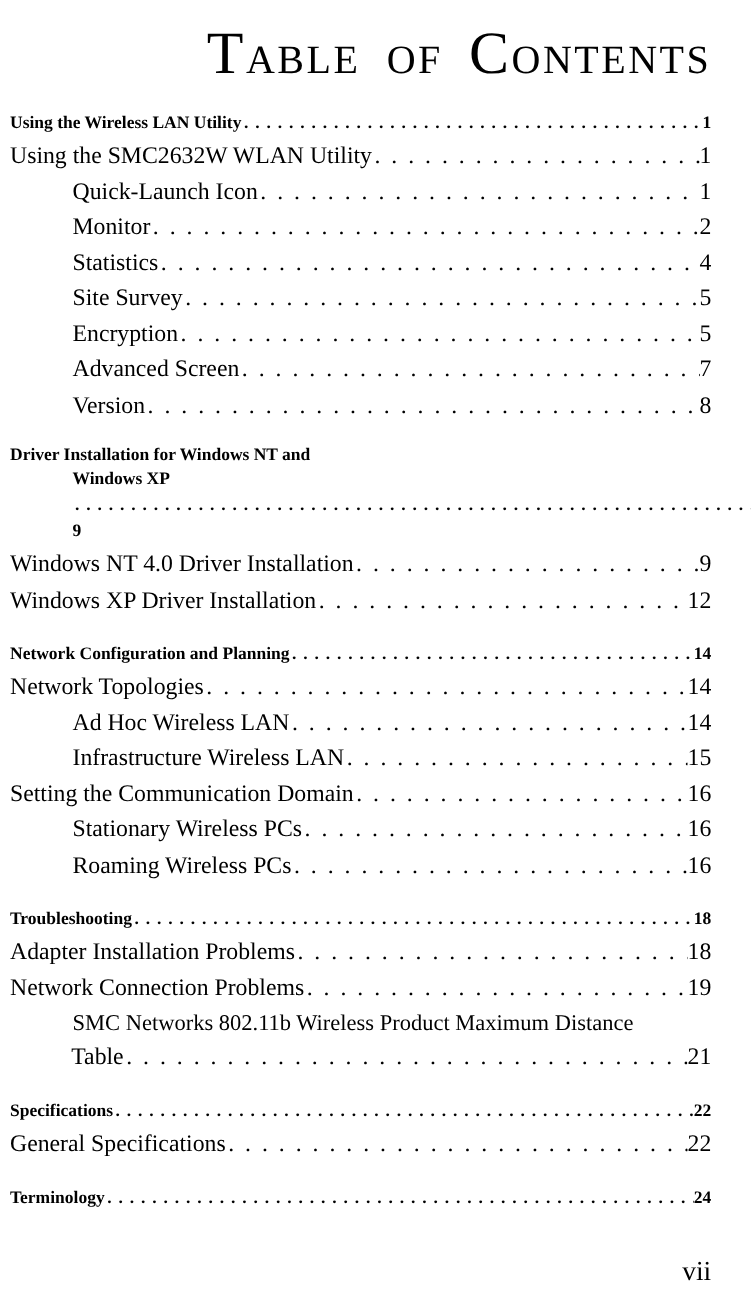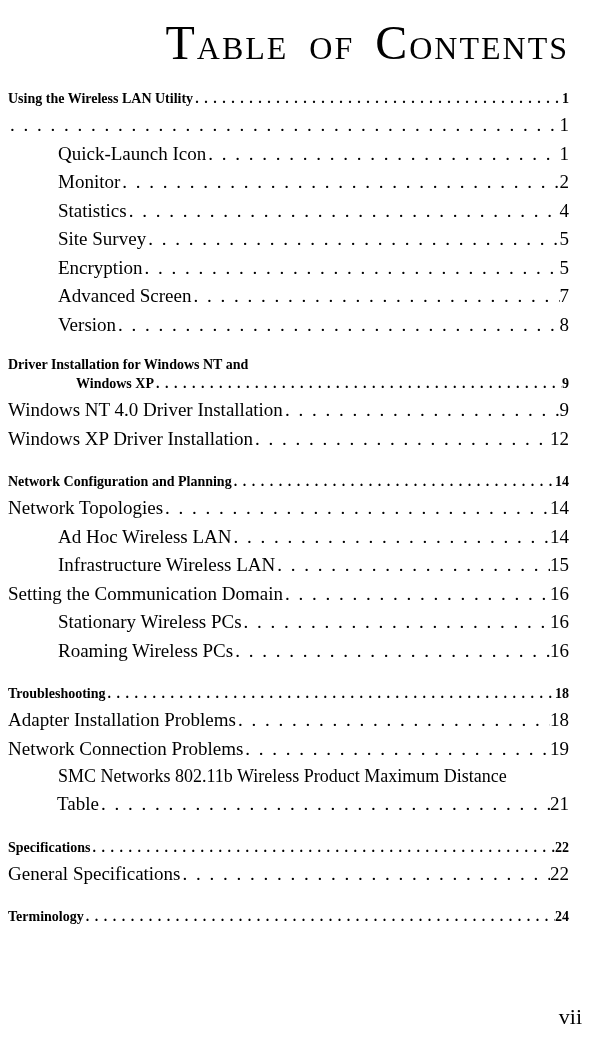--- a/index.html
+++ b/index.html
@@ -47,21 +47,22 @@
     font-weight: bold;
     font-size: 14px;
     margin-top: 18px;
     margin-bottom: 2px;
   }
   .section .dots { letter-spacing: 1px; }
   .section .dots::after {
     content: " . . . . . . . . . . . . . . . . . . . . . . . . . . . . . . . . . . . . . . . . . . . . . . . . . . . . . . . . . . . . . . .";
   }
   .section-continue {
-    margin-left: 68px;
+    margin-left: 50px;
+    flex-direction: column;
   }
   .sub {
     font-family: Georgia, serif;
     font-size: 19px;
     margin-left: 0;
   }
   .subsub {
     font-family: Georgia, serif;
     font-size: 19px;
     margin-left: 50px;
@@ -79,21 +80,21 @@
   .wrap-line {
     font-family: Georgia, serif;
     font-size: 18px;
     margin-left: 50px;
     line-height: 1.5;
     white-space: normal;
   }
   .folio {
     position: absolute;
     bottom: 22px;
-    right: 19px;
+    right: 32px;
     font-family: Georgia, serif;
     font-size: 22px;
   }
 </style>
 </head>
 <body>
 
 <div class="page">
 
   <div class="title">
@@ -101,20 +102,21 @@
     <span class="small">&nbsp;OF&nbsp;</span>
     <span class="big">C</span><span class="small">ONTENTS</span>
   </div>
 
   <div class="entry section">
     <span class="label">Using the Wireless LAN Utility</span>
     <span class="dots"></span>
     <span class="page-num">1</span>
   </div>
   <div class="entry sub">
+    <span class="label">Using the SMC2632W WLAN Utility</span>
     <span class="dots"></span>
     <span class="page-num">1</span>
   </div>
   <div class="entry subsub">
     <span class="label">Quick-Launch Icon</span>
     <span class="dots"></span>
     <span class="page-num">1</span>
   </div>
   <div class="entry subsub">
     <span class="label">Monitor</span>

